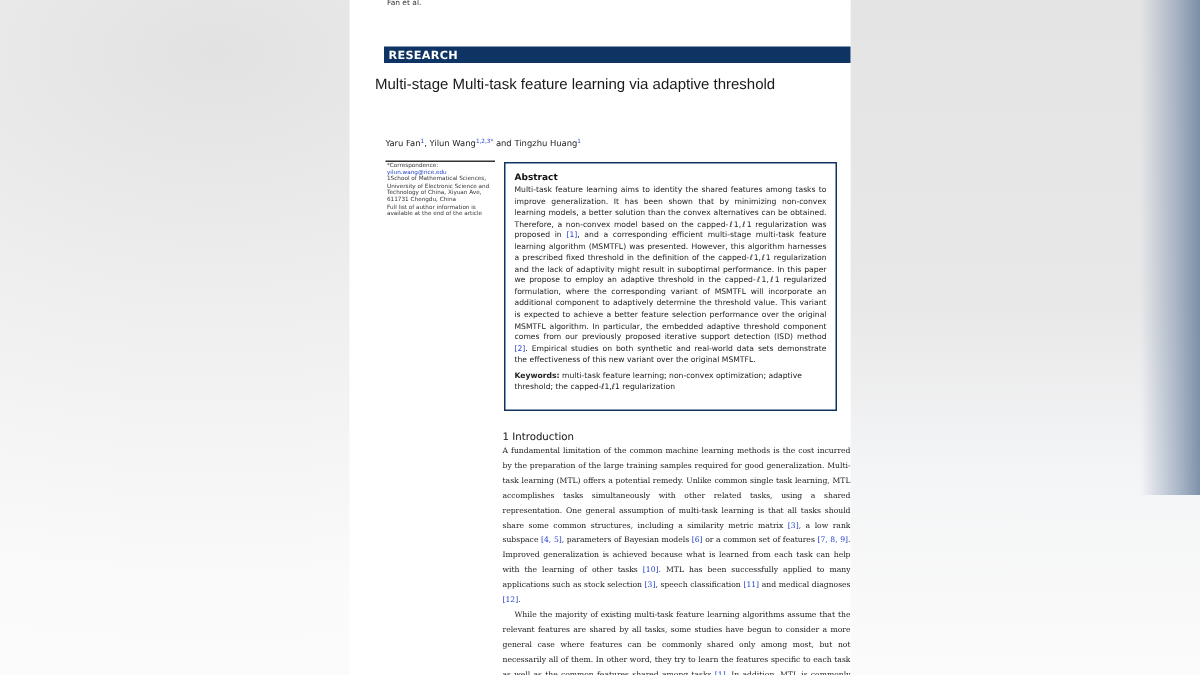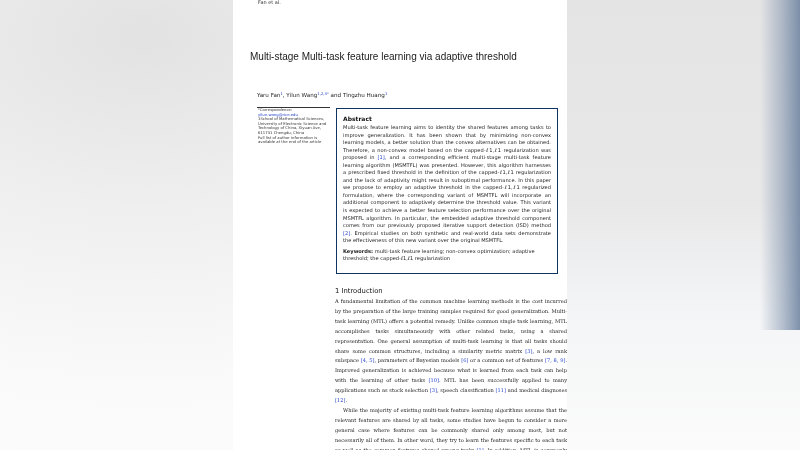--- a/index.html
+++ b/index.html
@@ -90,20 +90,23 @@
 
 <div class="bg-right">
   <div class="bg-right-edge"></div>
 </div>
 
 <div class="arxiv-stamp">arXiv:1406.4465v2  [cs.LG]  2 Jun 2015</div>
 
 <div class="page">
   <div class="running-head">Fan et al.</div>
 
+  <div class="research-bar">
+    <span class="research-label">RESEARCH</span>
+  </div>
 
   <div class="title">Multi-stage Multi-task feature learning via adaptive threshold</div>
 
   <div class="authors">
     <span>Yaru Fan</span><sup>1</sup><span>, </span><span>Yilun Wang</span><sup>1,2,3*</sup><span> and </span><span>Tingzhu Huang</span><sup>1</sup>
   </div>
 
   <div class="side-rule"></div>
   <div class="sidenote">
     <span class="p">*Correspondence:</span>

